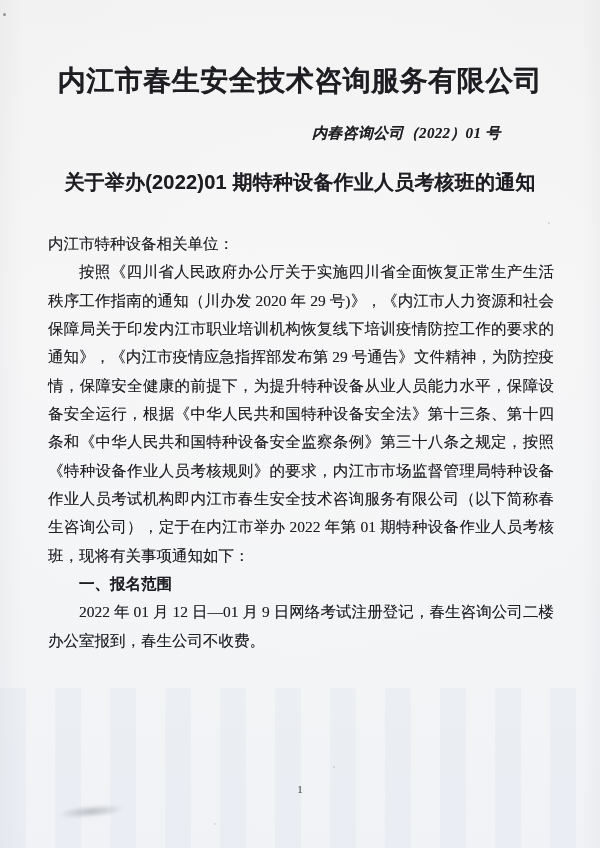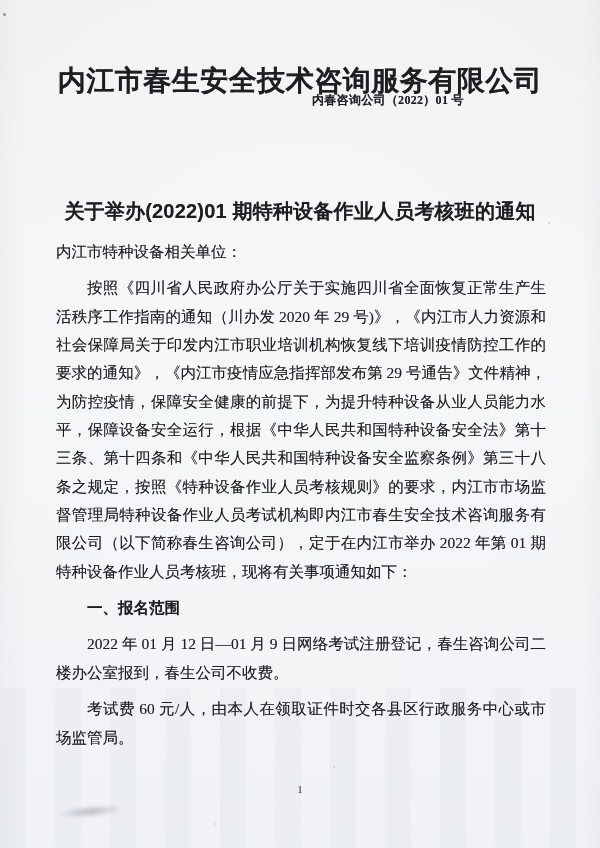--- a/index.html
+++ b/index.html
@@ -64,50 +64,50 @@
     top: 62px;
     left: 0; right: 0;
     text-align: center;
     font-size: 28px;
     font-weight: bold;
     letter-spacing: 0.5px;
     text-shadow: 0 0 0.5px rgba(20,20,30,0.55);
   }
   .doc-number {
     position: absolute;
-    top: 92px;
+    top: 124px;
     left: 312px;
-    font-size: 12px;
+    font-size: 15px;
     font-weight: bold;
     letter-spacing: 0.3px;
     text-shadow: 0 0 0.4px rgba(20,20,30,0.5);
+    font-style: italic;
   }
   .subject {
     position: absolute;
     top: 169px;
     left: 0; right: 0;
     text-align: center;
     font-size: 20px;
     font-weight: bold;
     font-family: "Liberation Sans", "DejaVu Sans", sans-serif;
     letter-spacing: 0.2px;
     text-shadow: 0 0 0.4px rgba(20,20,30,0.5);
-    margin-top: 29px;
   }
   .doc-body {
     position: absolute;
     top: 230px;
     left: 48px;
     width: 506px;
     font-size: 15.5px;
     line-height: 28.35px;
     text-align: justify;
     text-shadow: 0 0 0.4px rgba(20,20,30,0.45);
   }
-  .para { margin: 8px; }
+  .para { margin: 0; }
   .para.indent { text-indent: 2em; }
   .para.bold {
     font-weight: bold;
     font-family: Liberation Serif, serif;
   }
   .page-number {
     position: absolute;
     top: 783px;
     left: 0; right: 0;
     text-align: center;
@@ -132,18 +132,17 @@
 
   <div class="doc-number">内春咨询公司（2022）01 号</div>
 
   <div class="subject">关于举办(2022)01 期特种设备作业人员考核班的通知</div>
 
   <div class="doc-body" id="doc-body">
       <div class="para">内江市特种设备相关单位：</div>
       <div class="para indent">按照《四川省人民政府办公厅关于实施四川省全面恢复正常生产生活秩序工作指南的通知（川办发 2020 年 29 号)》，《内江市人力资源和社会保障局关于印发内江市职业培训机构恢复线下培训疫情防控工作的要求的通知》，《内江市疫情应急指挥部发布第 29 号通告》文件精神，为防控疫情，保障安全健康的前提下，为提升特种设备从业人员能力水平，保障设备安全运行，根据《中华人民共和国特种设备安全法》第十三条、第十四条和《中华人民共和国特种设备安全监察条例》第三十八条之规定，按照《特种设备作业人员考核规则》的要求，内江市市场监督管理局特种设备作业人员考试机构即内江市春生安全技术咨询服务有限公司（以下简称春生咨询公司），定于在内江市举办 2022 年第 01 期特种设备作业人员考核班，现将有关事项通知如下：</div>
       <div class="para indent bold">一、报名范围</div>
       <div class="para indent">2022 年 01 月 12 日—01 月 9 日网络考试注册登记，春生咨询公司二楼办公室报到，春生公司不收费。</div>
-      <div class="para indent">考试费 60 元/人，由本人在领取证件时交各县区行政服务中心或市场监管局。</div>
     </div>
 
   <div class="page-number">1</div>
 
 </div>
 
 </body></html>

